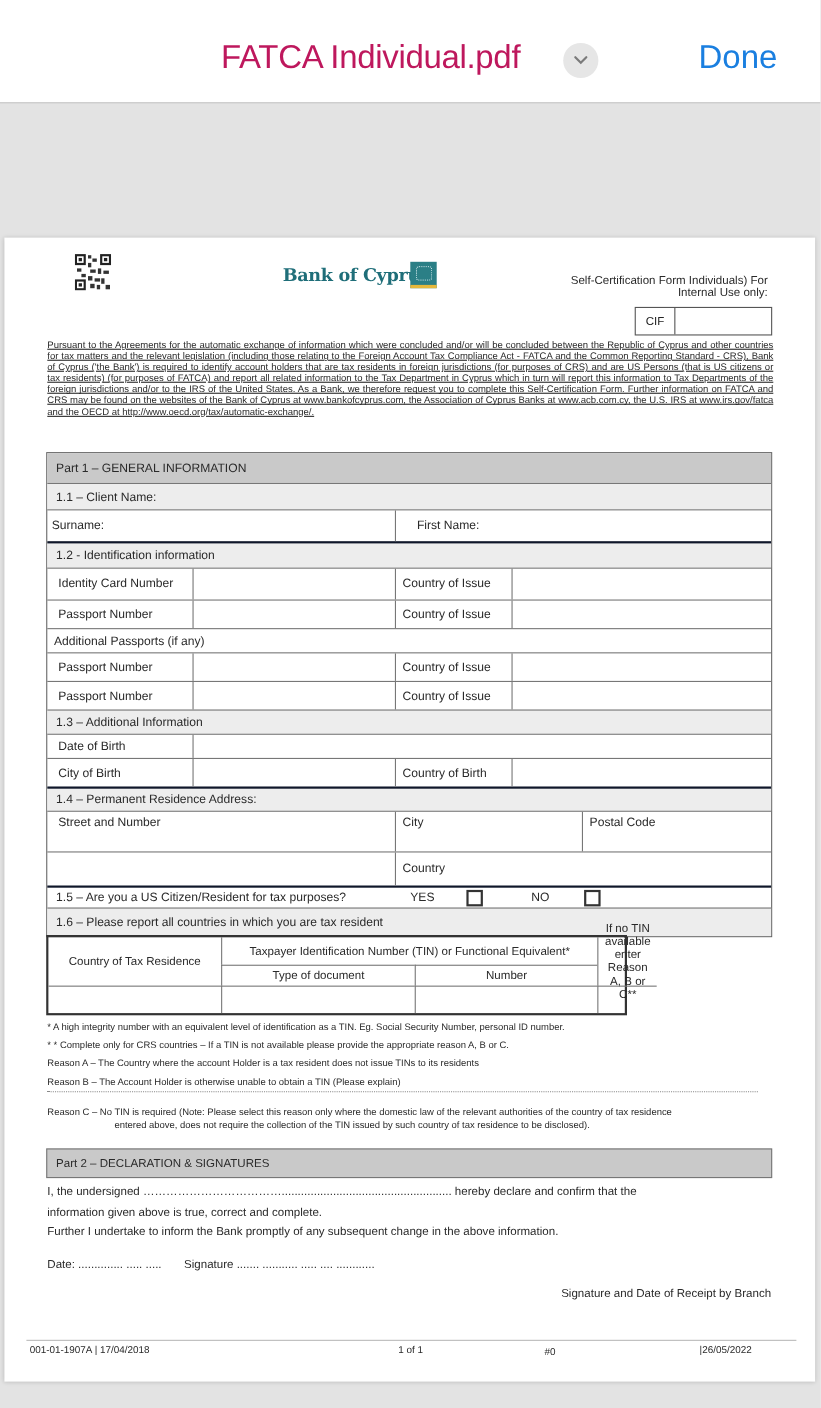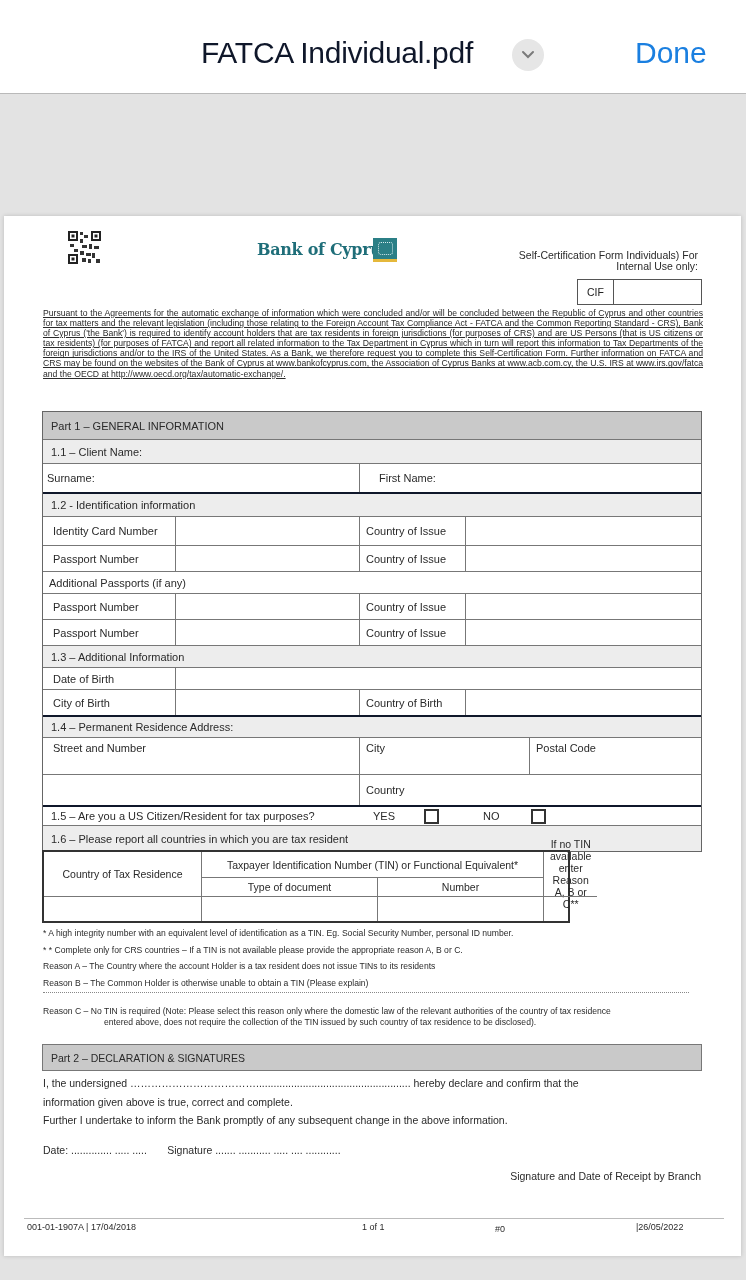--- a/index.html
+++ b/index.html
@@ -1,21 +1,21 @@
 <!DOCTYPE html>
 <html><head>
 <meta charset="utf-8">
 <style>
   * { box-sizing: border-box; margin: 0; padding: 0; }
   html, body { width: 746px; height: 1280px; overflow: hidden; background: #e3e3e3; }
   body { font-family: "Liberation Sans", sans-serif; color: #222; position: relative; }
 
   
   .navbar { position: absolute; left: 0; top: 0; width: 746px; height: 94px; background: #ffffff; border-bottom: 1px solid #b9b9b9; }
-  .nav-title { position: absolute; left: 201px; top: 36px; font-size: 30px; font-weight: 500; color: #0f172a; letter-spacing: -0.3px; }
+  .nav-title { position: absolute; left: 201px; top: 36px; font-size: 30px; font-weight: 500; color: #be185d; letter-spacing: -0.3px; }
   .nav-chevron { position: absolute; left: 512px; top: 39px; width: 32px; height: 32px; border-radius: 50%; background: #e6e6e6; display: flex; align-items: center; justify-content: center; }
   .nav-chevron svg { width: 14px; height: 10px; }
   .nav-done { position: absolute; left: 635px; top: 36px; font-size: 30px; color: #1a7fe0; font-weight: 500; cursor: pointer; }
 
   
   .page { position: absolute; left: 4px; top: 216px; width: 737px; height: 1040px; background: #ffffff; box-shadow: 0 0 4px rgba(0,0,0,0.18); }
 
   .qr { position: absolute; left: 64px; top: 15px; width: 33px; height: 33px; }
   .logo-text { position: absolute; left: 253px; top: 24px; font-family: "DejaVu Serif", serif; font-size: 16px; color: #1f6e79; font-weight: bold; letter-spacing: -0.3px; }
   .logo-box { position: absolute; left: 369px; top: 22px; width: 24px; height: 24px; background: #2b7f86; border-bottom: 3px solid #e5b83b; display: flex; align-items: center; justify-content: center; }
@@ -225,21 +225,21 @@
       <div style="grid-column:2;grid-row:3"></div>
       <div style="grid-column:3;grid-row:3"></div>
       <div style="grid-column:4;grid-row:3"></div>
     </div>
   </div>
 
   <div class="notes">
     <div>* A high integrity number with an equivalent level of identification as a TIN.  Eg. Social Security Number, personal ID number.</div>
     <div>* * Complete only for CRS countries – If a TIN is not available please provide the appropriate reason A, B or C.</div>
     <div>Reason A – The Country where the account Holder is a tax resident does not issue TINs to its residents</div>
-    <div>Reason B – The Common Holder is otherwise unable to obtain a TIN (Please explain)</div>
+    <div>Reason B – The Account Holder is otherwise unable to obtain a TIN (Please explain)</div>
   </div>
   <div class="dotline"></div>
   <div class="reasonc">
     <div>Reason C – No TIN is required (Note: Please select this reason only where the domestic law of the relevant authorities of the country of tax residence</div>
     <div class="ind">entered above, does not require the collection of the TIN issued by such country of tax residence to be disclosed).</div>
   </div>
 
   <div class="part2">
       <span>Part  2 – DECLARATION &amp; SIGNATURES</span>
     </div>

